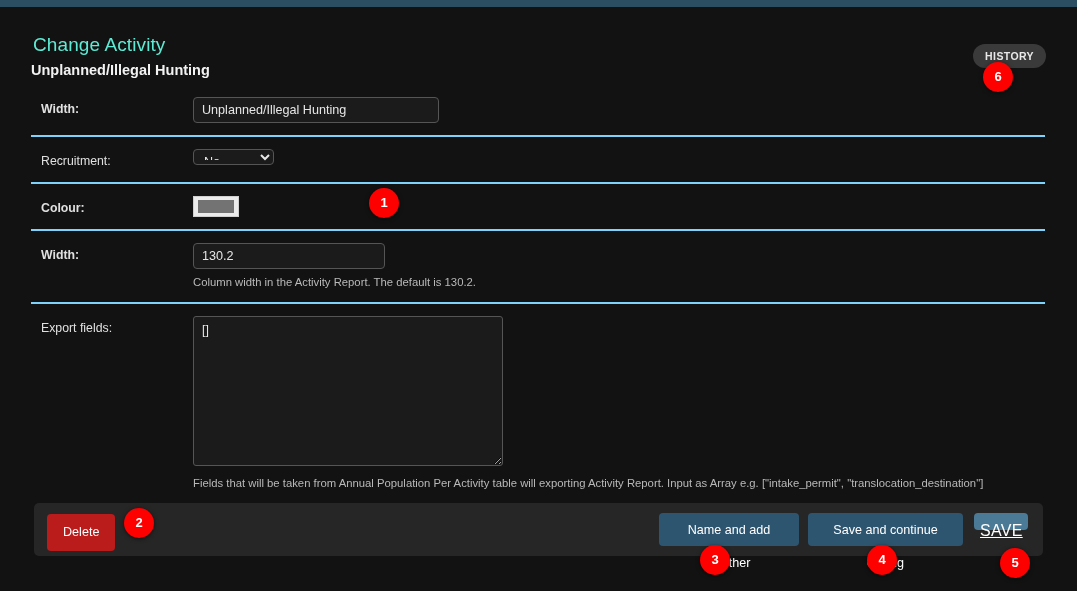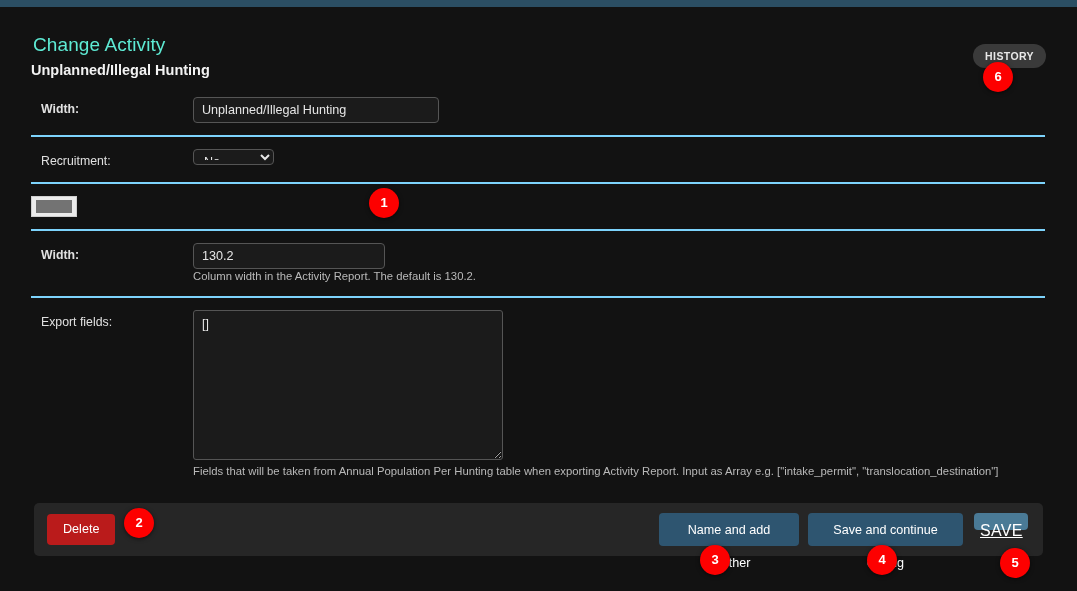--- a/index.html
+++ b/index.html
@@ -79,20 +79,21 @@
     padding-left: 10px;
     padding-top: 5px;
     font-size: 12.3px;
     color: #e0e0e0;
   }
   .flabel.bold { font-weight: bold; }
   .fbody { flex: 1 1 auto; position: relative; }
   .help {
     font-size: 11.3px;
     color: #b9b9b9;
+    margin-top: 6px;
     line-height: 1.35;
   }
   
   input.txt {
     background: #1b1b1b;
     border: 1px solid #555555;
     border-radius: 4px;
     color: #e6e6e6;
     font-size: 12.6px;
     font-family: "Liberation Sans", sans-serif;
@@ -155,21 +156,21 @@
     font-family: "Liberation Sans", sans-serif;
     cursor: pointer;
     color: #ffffff;
   }
   .btn-delete {
     position: absolute;
     left: 13px; top: 11px;
     background: #ba1b1b;
     font-size: 12.6px;
     padding: 0 16px;
-    height: 31px;
+    height: 37px;
     line-height: 31px;
   }
   .btn-save-add {
     position: absolute;
     left: 625px; top: 10px;
     background: #2e5570;
     font-size: 12.6px;
     width: 140px; height: 33px;
     line-height: 33px;
   }
@@ -235,40 +236,41 @@
         <div class="flabel">Recruitment:</div>
         <div class="fbody">
           <select class="sel" id="recruitment-select">
             <option>No</option>
             <option>Yes</option>
           </select>
         </div>
       </div>
 
       <div class="frow">
+        <div class="flabel bold">Colour:</div>
         <div class="fbody">
           <div class="swatch-wrap">
             <div class="swatch" id="colour-swatch" style="background: rgb(115, 115, 115);"></div>
           </div>
         </div>
       </div>
 
       <div class="frow">
         <div class="flabel bold">Width:</div>
         <div class="fbody">
           <input id="width-input" class="txt" type="text" value="130.2" style="">
           <div class="help">Column width in the Activity Report. The default is 130.2.</div>
         </div>
       </div>
 
       <div class="frow">
         <div class="flabel">Export fields:</div>
         <div class="fbody">
           <textarea class="ta" id="export-fields-textarea" style="">[]</textarea>
-          <div class="help">Fields that will be taken from Annual Population Per Hunting table when exporting Activity Report. Input as Array e.g. ["intake_permit", "translocation_destination"]</div>
+          <div class="help">Fields that will be taken from Annual Population Per Activity table will exporting Activity Report. Input as Array e.g. ["intake_permit", "translocation_destination"]</div>
         </div>
       </div>
 
     </div>
 
     <div class="submit-row">
       <button class="btn btn-delete">Delete</button>
       <button class="btn btn-save-add">Name and add another</button>
       <button class="btn btn-save-cont">Save and continue editing</button>
       <button class="btn btn-save">SAVE</button>

